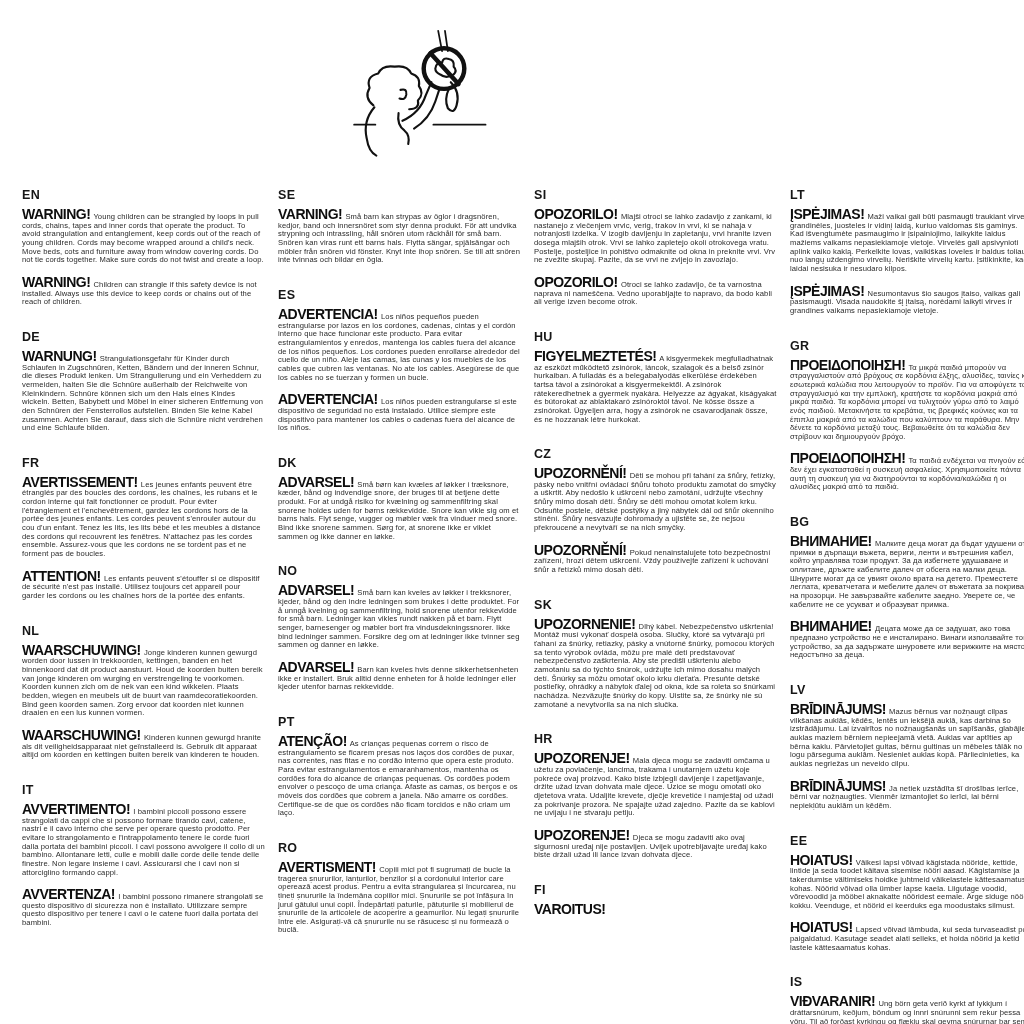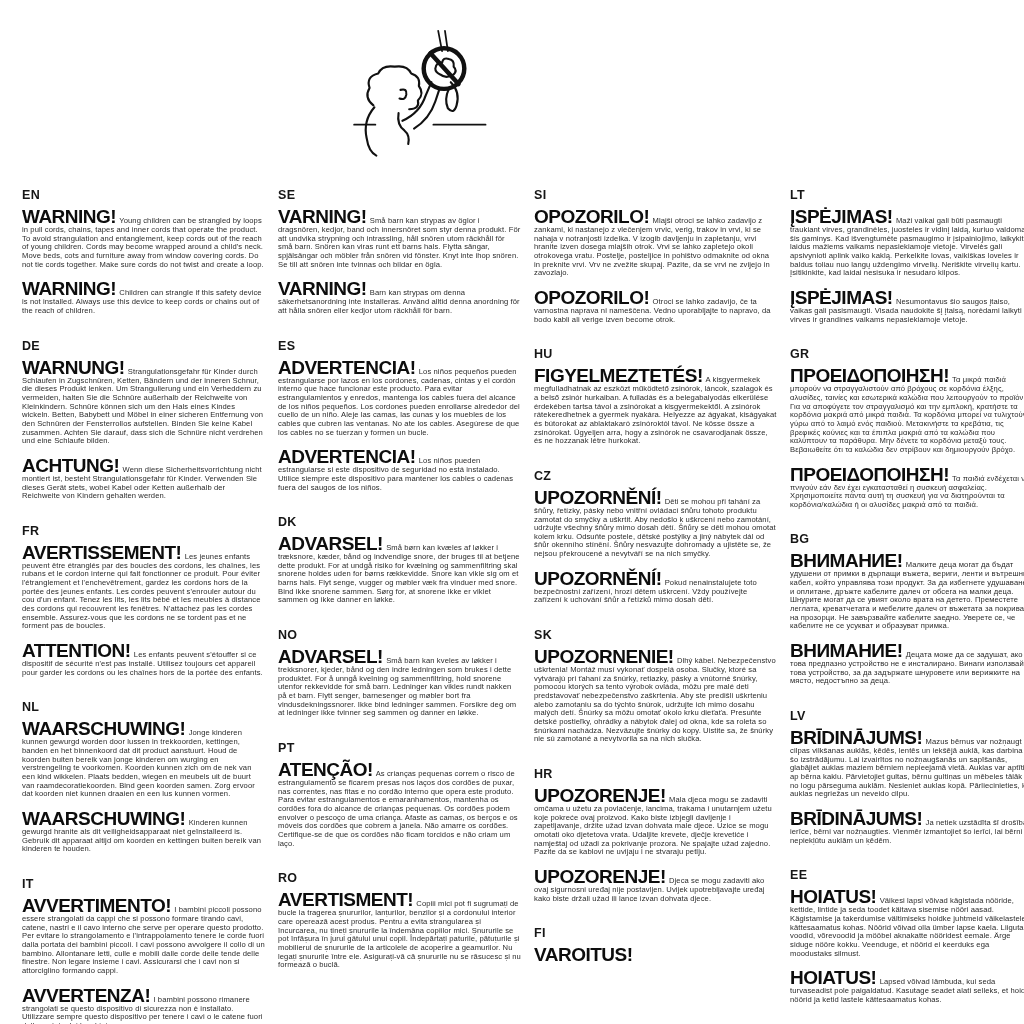--- a/index.html
+++ b/index.html
@@ -32,21 +32,21 @@
     color: #161616;
   }
   .warning-para {
     margin: 0 0 10px 0;
     font-size: 7.6px;
     line-height: 1.14;
     color: #2a2a2a;
     letter-spacing: 0.1px;
   }
   .warning-title {
-    font-size: 19px;
+    font-size: 14px;
     font-weight: 800;
     letter-spacing: -0.5px;
     color: #0d0d0d;
     line-height: 1;
     padding-right: 1px;
   }
   svg .ln { fill: none; stroke: #111; stroke-width: 2.2; stroke-linecap: round; stroke-linejoin: round; }
   svg .thick { fill: none; stroke: #111; stroke-width: 4.6; stroke-linecap: round; }
   svg .thin { fill: none; stroke: #111; stroke-width: 1.8; stroke-linecap: round; }
 </style>
@@ -90,21 +90,20 @@
     <div class="warnings">
             <p class="warning-para"><span class="warning-title">WARNING!</span><span class="warning-body"> Young children can be strangled by loops in pull cords, chains, tapes and inner cords that operate the product. To avoid strangulation and entanglement, keep cords out of the reach of young children. Cords may become wrapped around a child's neck. Move beds, cots and furniture away from window covering cords. Do not tie cords together. Make sure cords do not twist and create a loop.</span></p>
             <p class="warning-para"><span class="warning-title">WARNING!</span><span class="warning-body"> Children can strangle if this safety device is not installed. Always use this device to keep cords or chains out of the reach of children.</span></p>
           </div>
   </div>
 
   <div class="section">
     <p class="lang-code">DE</p>
     <div class="warnings">
             <p class="warning-para"><span class="warning-title">WARNUNG!</span><span class="warning-body"> Strangulationsgefahr für Kinder durch Schlaufen in Zugschnüren, Ketten, Bändern und der inneren Schnur, die dieses Produkt lenken. Um Strangulierung und ein Verheddern zu vermeiden, halten Sie die Schnüre außerhalb der Reichweite von Kleinkindern. Schnüre können sich um den Hals eines Kindes wickeln. Betten, Babybett und Möbel in einer sicheren Entfernung von den Schnüren der Fensterrollos aufstellen. Binden Sie keine Kabel zusammen. Achten Sie darauf, dass sich die Schnüre nicht verdrehen und eine Schlaufe bilden.</span></p>
-            <p class="warning-para"><span class="warning-title">ACHTUNG!</span><span class="warning-body"> Wenn diese Sicherheitsvorrichtung nicht montiert ist, besteht Strangulationsgefahr für Kinder. Verwenden Sie dieses Gerät stets, wobei Kabel oder Ketten außerhalb der Reichweite von Kindern gehalten werden.</span></p>
           </div>
   </div>
 
   <div class="section">
     <p class="lang-code">FR</p>
     <div class="warnings">
             <p class="warning-para"><span class="warning-title">AVERTISSEMENT!</span><span class="warning-body"> Les jeunes enfants peuvent être étranglés par des boucles des cordons, les chaînes, les rubans et le cordon interne qui fait fonctionner ce produit. Pour éviter l'étranglement et l'enchevêtrement, gardez les cordons hors de la portée des jeunes enfants. Les cordes peuvent s'enrouler autour du cou d'un enfant. Tenez les lits, les lits bébé et les meubles à distance des cordons qui recouvrent les fenêtres. N'attachez pas les cordes ensemble. Assurez-vous que les cordons ne se tordent pas et ne forment pas de boucles.</span></p>
             <p class="warning-para"><span class="warning-title">ATTENTION!</span><span class="warning-body"> Les enfants peuvent s'étouffer si ce dispositif de sécurité n'est pas installé. Utilisez toujours cet appareil pour garder les cordons ou les chaînes hors de la portée des enfants.</span></p>
           </div>
   </div>
@@ -124,43 +123,43 @@
             <p class="warning-para"><span class="warning-title">AVVERTENZA!</span><span class="warning-body"> I bambini possono rimanere strangolati se questo dispositivo di sicurezza non è installato. Utilizzare sempre questo dispositivo per tenere i cavi o le catene fuori dalla portata dei bambini.</span></p>
           </div>
   </div>
 
 </div>
     <div class="column">
   <div class="section">
     <p class="lang-code">SE</p>
     <div class="warnings">
             <p class="warning-para"><span class="warning-title">VARNING!</span><span class="warning-body"> Små barn kan strypas av öglor i dragsnören, kedjor, band och innersnöret som styr denna produkt. För att undvika strypning och intrassling, håll snören utom räckhåll för små barn. Snören kan viras runt ett barns hals. Flytta sängar, spjälsängar och möbler från snören vid fönster. Knyt inte ihop snören. Se till att snören inte tvinnas och bildar en ögla.</span></p>
-            <p class="warning-para"><span class="warning-title">VARNING!</span><span class="warning-body"> Barn kan strypas om denna säkerhetsanordning inte installeras. Använd alltid denna anordning för att hålla snören eller kedjor utom räckhåll för barn.</span></p>
           </div>
   </div>
 
   <div class="section">
     <p class="lang-code">ES</p>
     <div class="warnings">
             <p class="warning-para"><span class="warning-title">ADVERTENCIA!</span><span class="warning-body"> Los niños pequeños pueden estrangularse por lazos en los cordones, cadenas, cintas y el cordón interno que hace funcionar este producto. Para evitar estrangulamientos y enredos, mantenga los cables fuera del alcance de los niños pequeños. Los cordones pueden enrollarse alrededor del cuello de un niño. Aleje las camas, las cunas y los muebles de los cables que cubren las ventanas. No ate los cables. Asegúrese de que los cables no se tuerzan y formen un bucle.</span></p>
-            <p class="warning-para"><span class="warning-title">ADVERTENCIA!</span><span class="warning-body"> Los niños pueden estrangularse si este dispositivo de seguridad no está instalado. Utilice siempre este dispositivo para mantener los cables o cadenas fuera del saugos de los niños.</span></p>
+            <p class="warning-para"><span class="warning-title">ADVERTENCIA!</span><span class="warning-body"> Los niños pueden estrangularse si este dispositivo de seguridad no está instalado. Utilice siempre este dispositivo para mantener los cables o cadenas fuera del alcance de los niños.</span></p>
           </div>
   </div>
 
   <div class="section">
     <p class="lang-code">DK</p>
     <div class="warnings">
             <p class="warning-para"><span class="warning-title">ADVARSEL!</span><span class="warning-body"> Små børn kan kvæles af løkker i træksnore, kæder, bånd og indvendige snore, der bruges til at betjene dette produkt. For at undgå risiko for kvælning og sammenfiltring skal snorene holdes uden for børns rækkevidde. Snore kan vikle sig om et barns hals. Flyt senge, vugger og møbler væk fra vinduer med snore. Bind ikke snorene sammen. Sørg for, at snorene ikke er viklet sammen og ikke danner en løkke.</span></p>
           </div>
   </div>
 
   <div class="section">
     <p class="lang-code">NO</p>
     <div class="warnings">
             <p class="warning-para"><span class="warning-title">ADVARSEL!</span><span class="warning-body"> Små barn kan kveles av løkker i trekksnorer, kjeder, bånd og den indre ledningen som brukes i dette produktet. For å unngå kvelning og sammenfiltring, hold snorene utenfor rekkevidde for små barn. Ledninger kan vikles rundt nakken på et barn. Flytt senger, barnesenger og møbler bort fra vindusdekningssnorer. Ikke bind ledninger sammen. Forsikre deg om at ledninger ikke tvinner seg sammen og danner en løkke.</span></p>
+            <p class="warning-para"><span class="warning-title">ADVARSEL!</span><span class="warning-body"> Barn kan kveles hvis denne sikkerhetsenheten ikke er installert. Bruk alltid denne enheten for å holde ledninger eller kjeder utenfor barnas rekkevidde.</span></p>
           </div>
   </div>
 
   <div class="section">
     <p class="lang-code">PT</p>
     <div class="warnings">
             <p class="warning-para"><span class="warning-title">ATENÇÃO!</span><span class="warning-body"> As crianças pequenas correm o risco de estrangulamento se ficarem presas nos laços dos cordões de puxar, nas correntes, nas fitas e no cordão interno que opera este produto. Para evitar estrangulamentos e emaranhamentos, mantenha os cordões fora do alcance de crianças pequenas. Os cordões podem envolver o pescoço de uma criança. Afaste as camas, os berços e os móveis dos cordões que cobrem a janela. Não amarre os cordões. Certifique-se de que os cordões não ficam torcidos e não criam um laço.</span></p>
           </div>
   </div>
 

